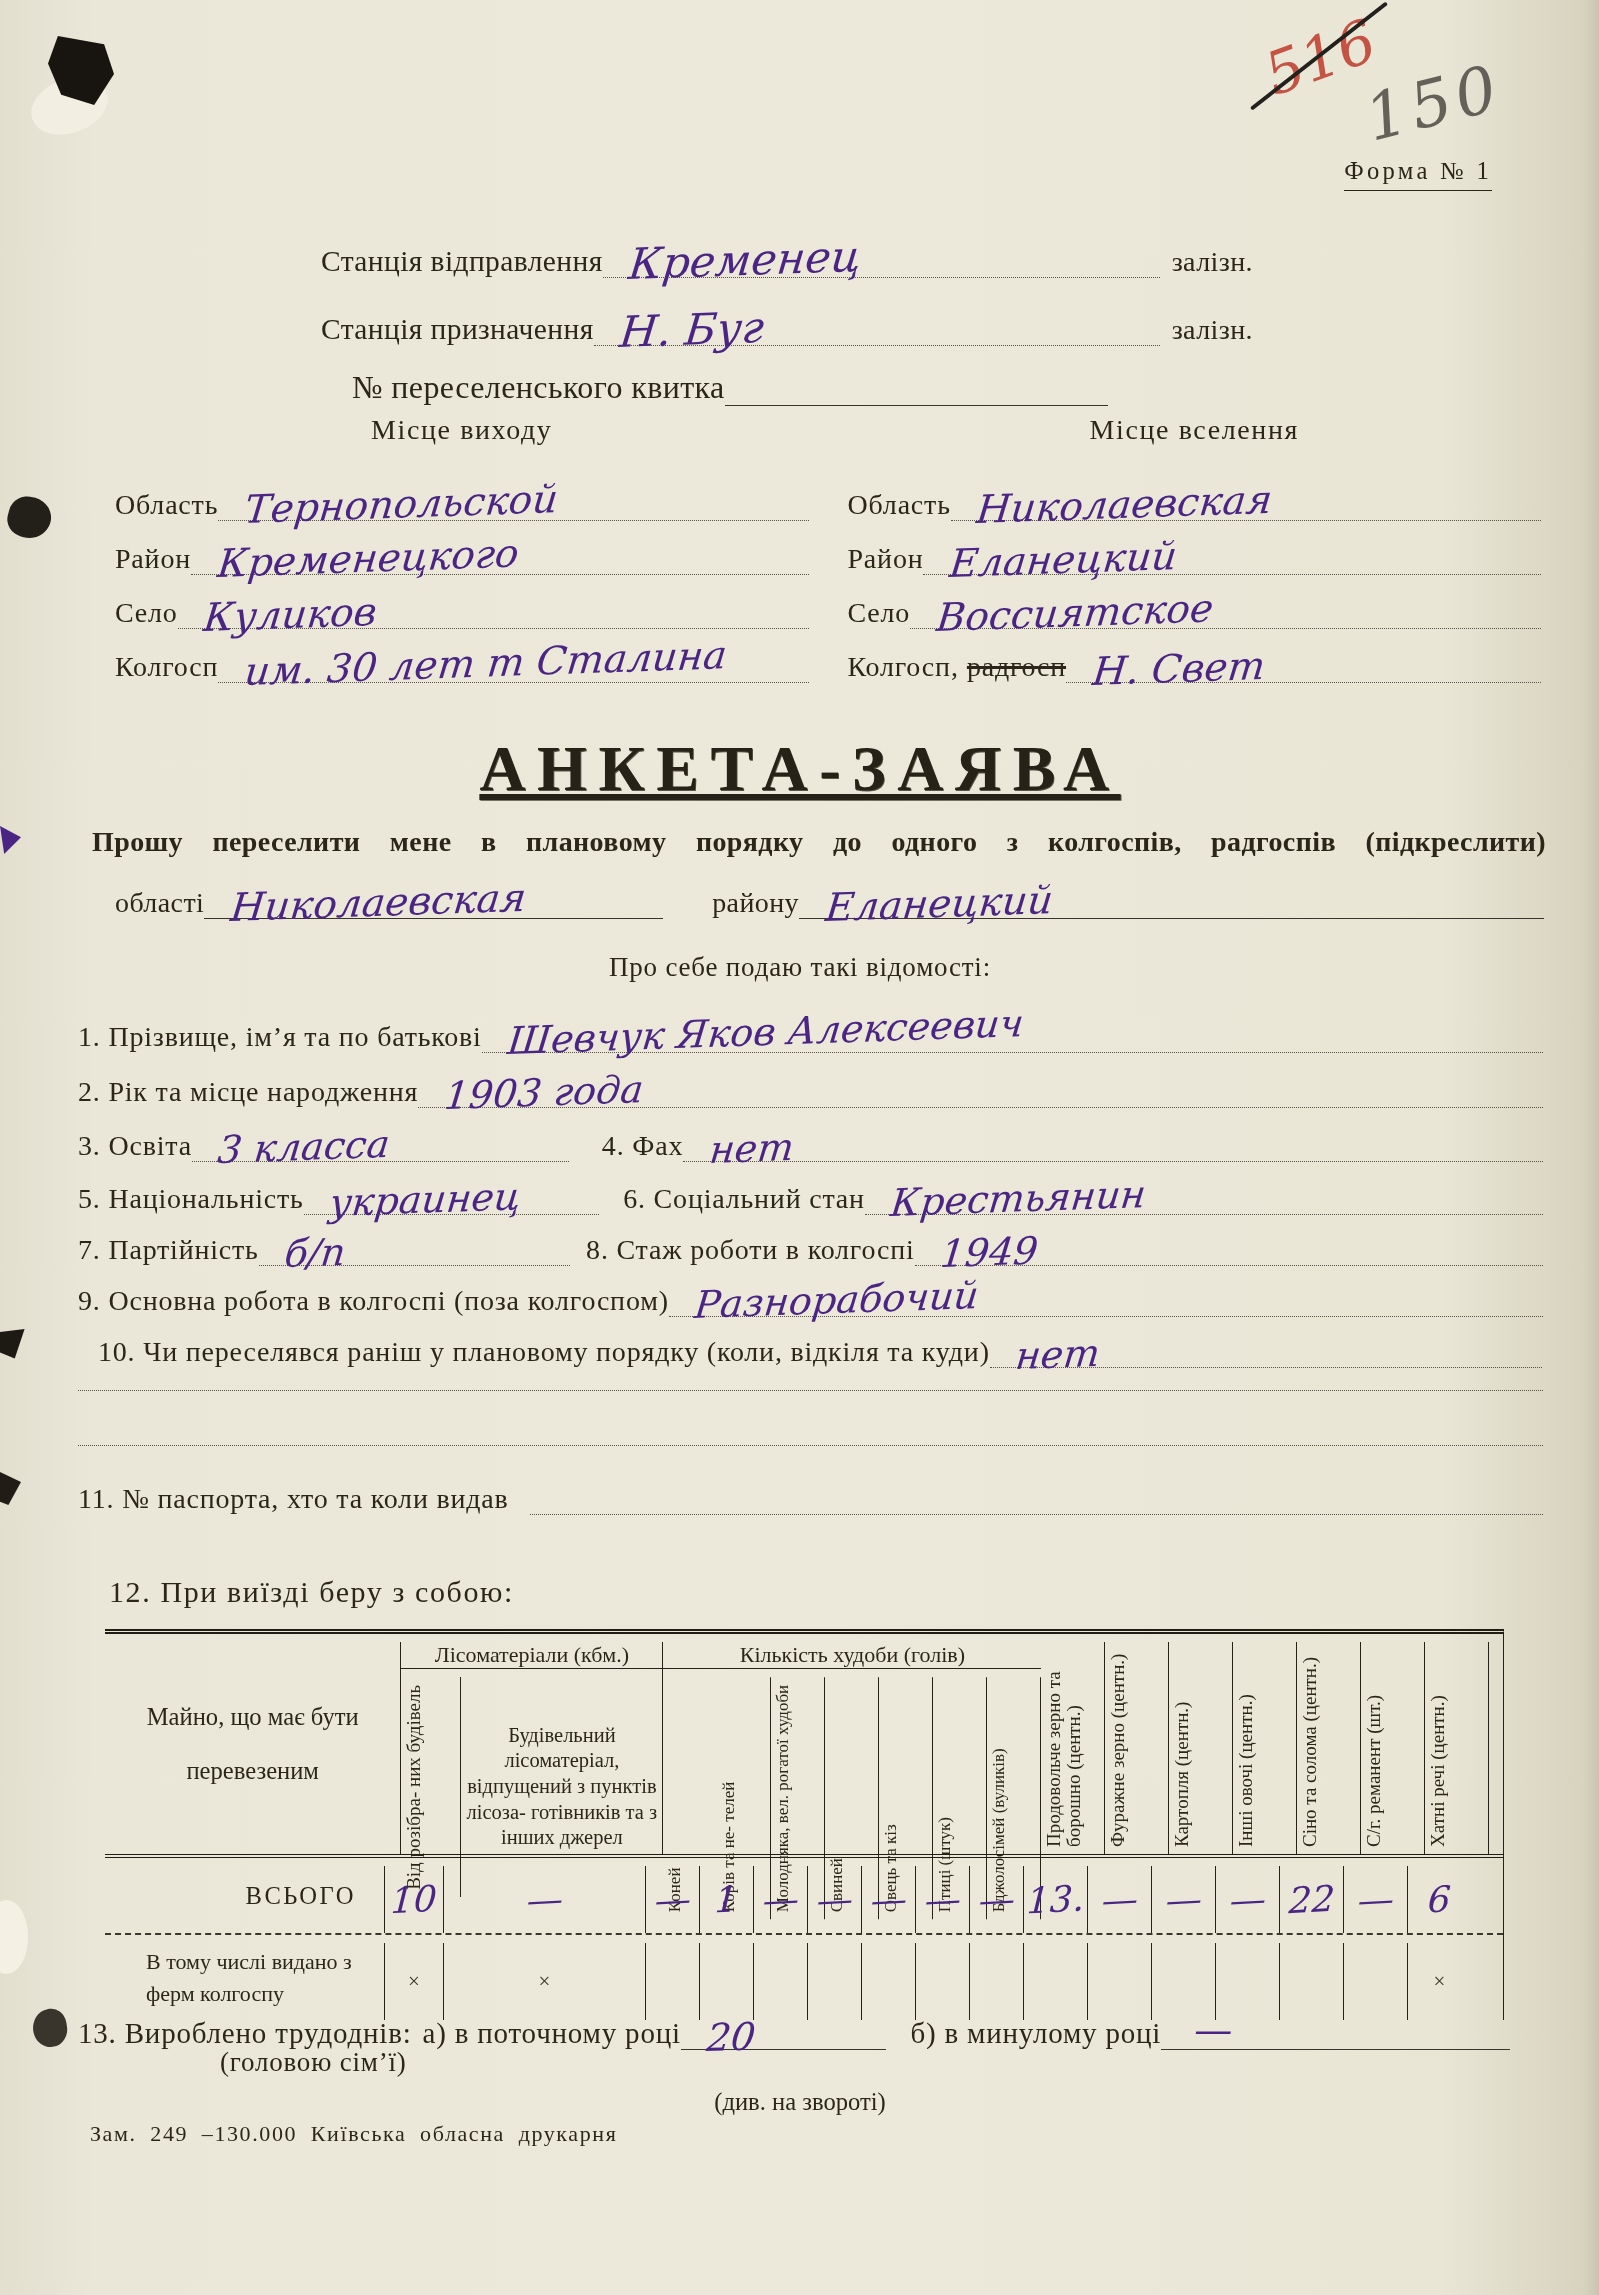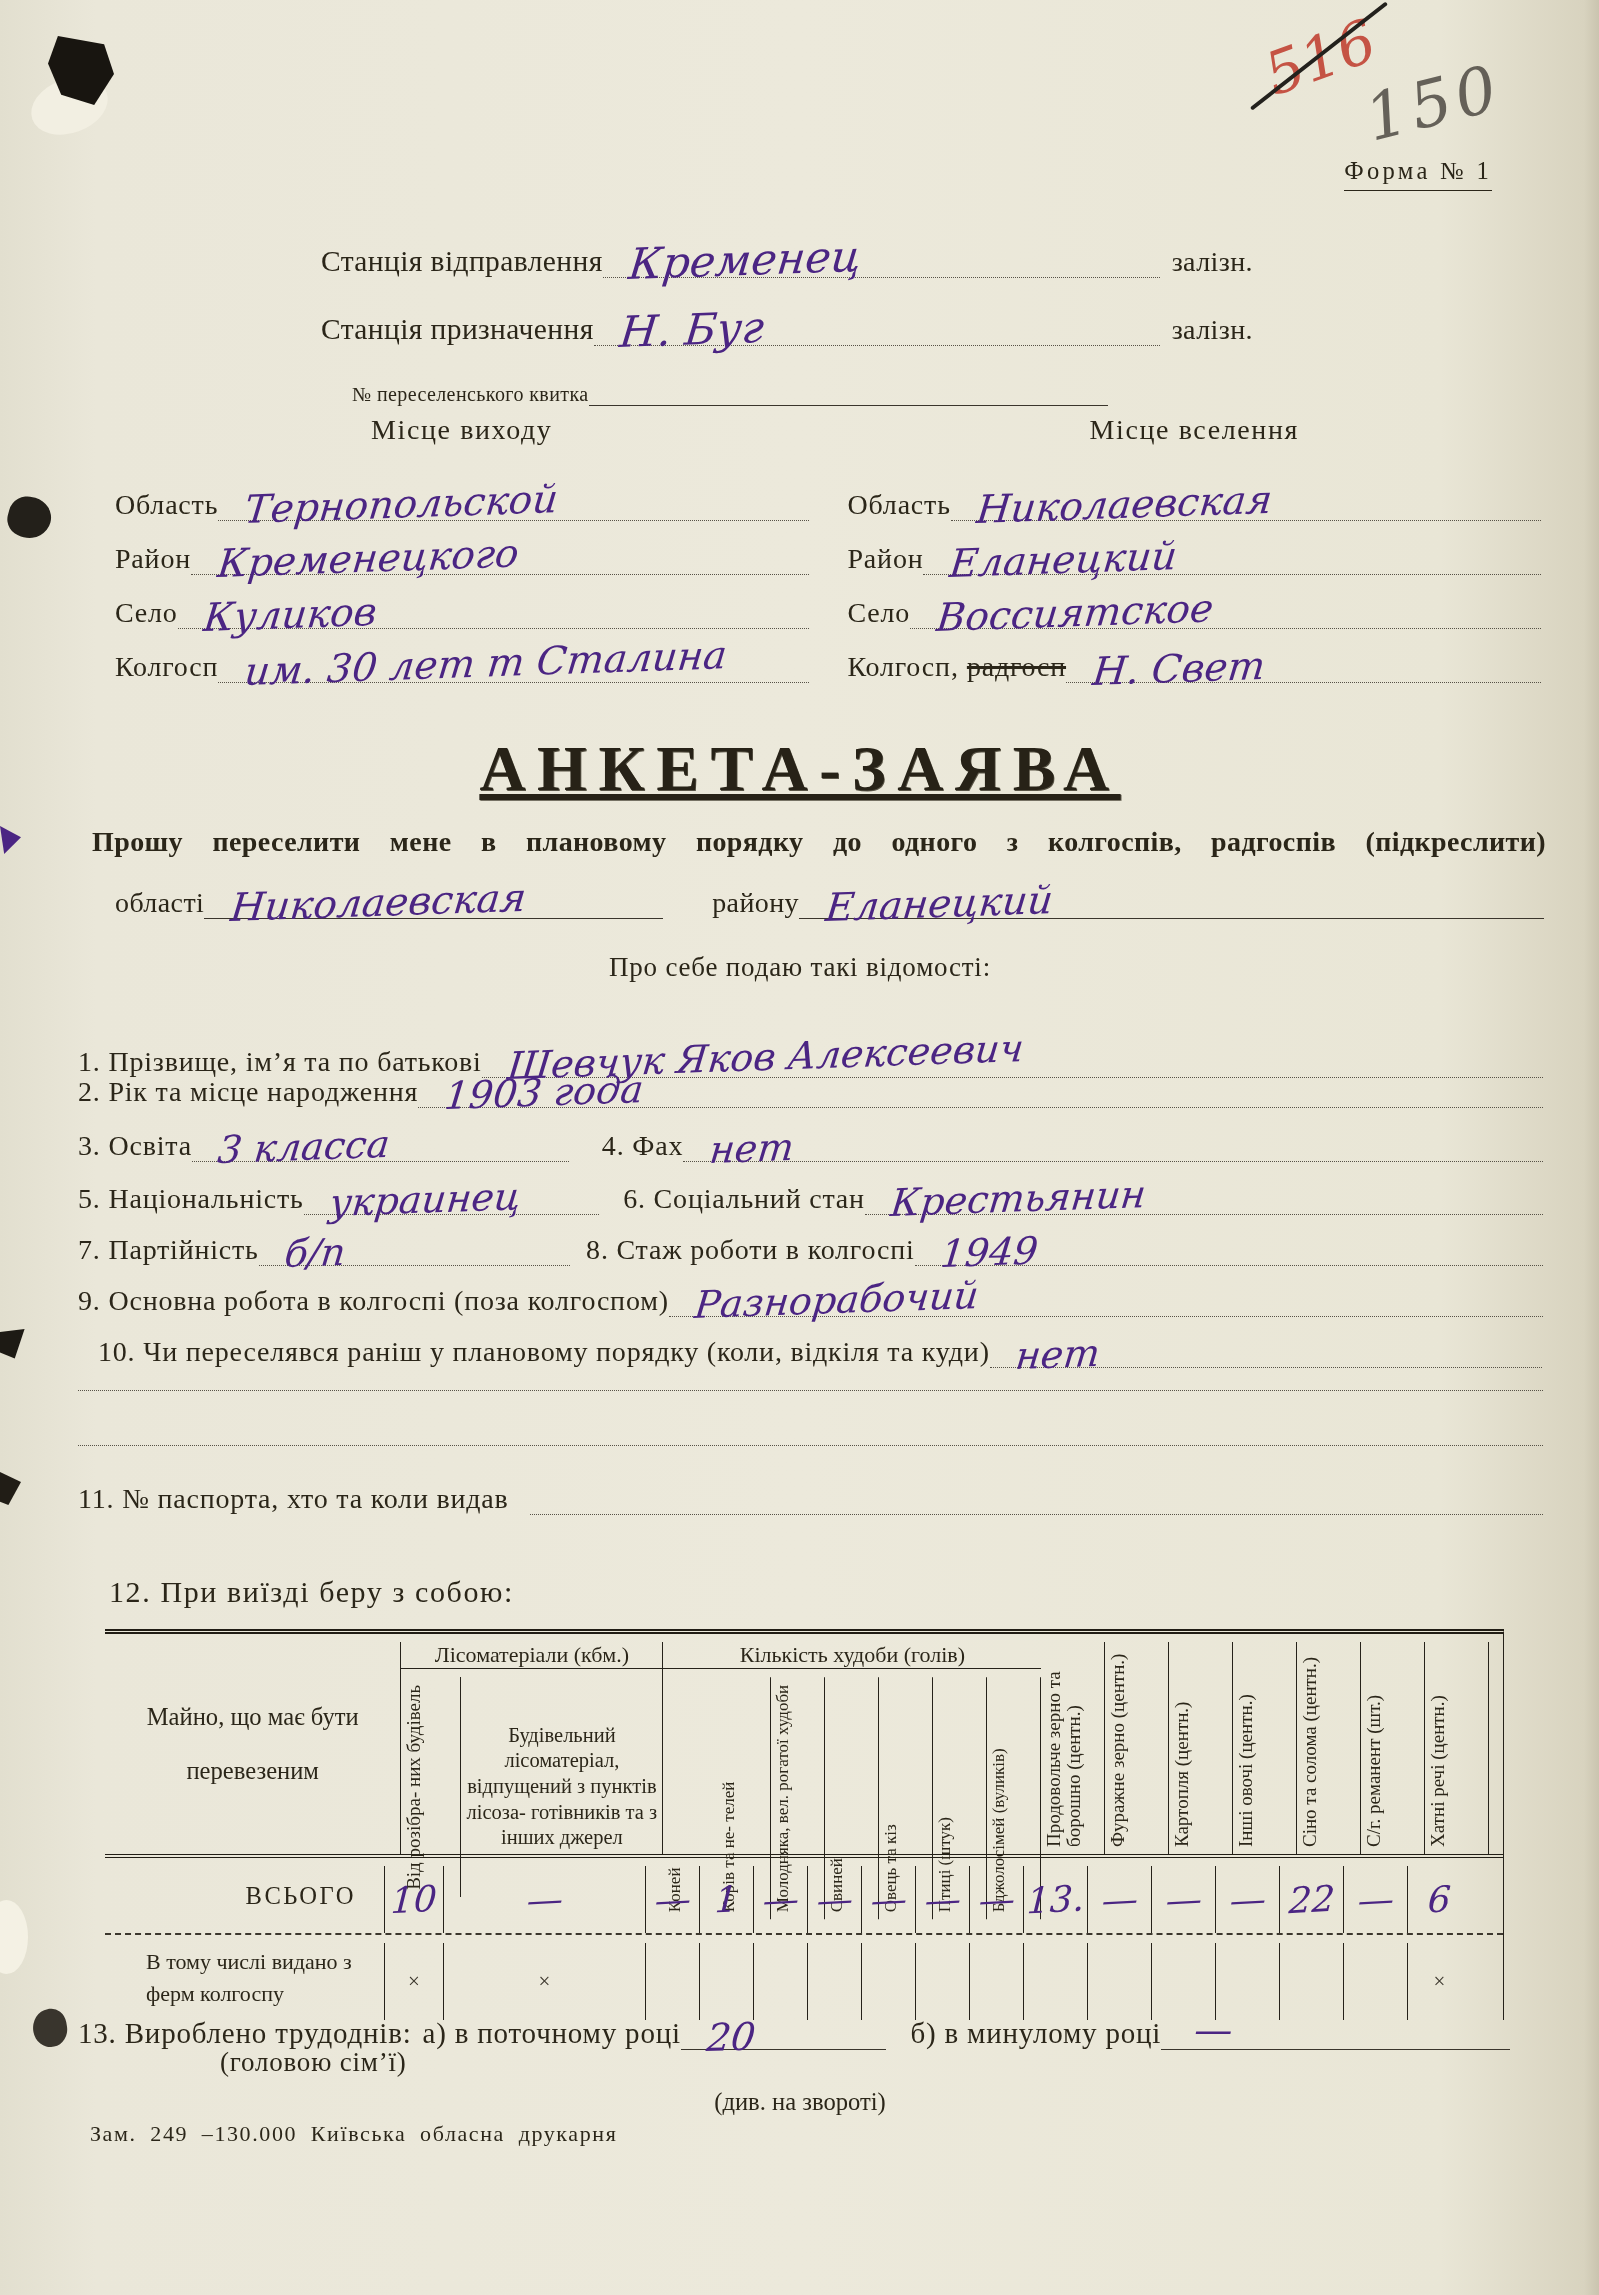--- a/index.html
+++ b/index.html
@@ -20,40 +20,40 @@
      font-size:59px;color:#bf3a2b;transform:rotate(-20deg);opacity:.85;}
   .red-strike{position:absolute;top:54px;right:195px;width:172px;height:4.1px;background:#23211d;
      transform:rotate(-38deg);border-radius:2.5px;}
   .pencil-num{position:absolute;top:66px;right:98px;font-family:"DejaVu Serif",serif;font-style:italic;
      font-size:64px;color:#45403a;transform:rotate(-14deg);opacity:.8;letter-spacing:4.9px;}
   .form-label{position:absolute;top:157px;right:108px;font-size:24.6px;letter-spacing:3.3px;
      border-bottom:1.6px solid #2b2619;padding-bottom:4.9px;}
   
   #station1{top:232px;left:321px;right:347px;font-size:29.5px;height:46px;}
   #station2{top:295px;left:321px;right:347px;font-size:29.5px;height:51px;}
-  #ticket{top:365px;left:352px;right:492px;font-size:20px;height:41px;}
+  #ticket{top:365px;left:352px;right:492px;font-size:32px;height:41px;}
   .rail{margin-left:11.5px;white-space:nowrap;font-size:28px;}
   .hw-station{font-size:43px;}
   
   #places{top:414px;left:115px;right:59px;position:absolute;display:flex;gap:39px;}
   .place-col{flex:1;}
   .place-head{text-align:center;font-size:28px;letter-spacing:1.6px;margin-bottom:21px;}
   .place-row{display:flex;align-items:flex-end;font-size:28px;height:54px;}
   .hw-place{font-size:39px;}
   .struck{text-decoration:line-through;text-decoration-thickness:2.5px;margin-left:8.2px;}
   
   #doc-title{position:absolute;top:732px;left:0;width:100%;text-align:center;font-size:64px;
      font-weight:bold;letter-spacing:11.5px;color:#272217;text-shadow:0.8px 0.8px 0 #5a5547;text-decoration:underline;}
   #request{position:absolute;top:826px;left:92px;right:54px;font-size:28px;font-weight:bold;
      letter-spacing:0.4px;word-spacing:3.3px;text-align:justify;text-align-last:justify;}
   #oblast-row{top:867px;left:115px;right:56px;font-size:28px;height:52px;}
   #info-head{position:absolute;top:952px;left:0;width:100%;text-align:center;font-size:27px;letter-spacing:0.8px;}
   
   .q{font-size:28px;}
-  #q1{top:1026px;left:78px;right:57px;height:52px;}
+  #q1{top:1001px;left:78px;right:57px;height:52px;}
   #q2{top:1057px;left:78px;right:57px;height:51px;}
   #q34{top:1111px;left:78px;right:57px;height:51px;}
   #q56{top:1164px;left:78px;right:57px;height:51px;}
   #q78{top:1215px;left:78px;right:57px;height:51px;}
   #q9{top:1266px;left:78px;right:57px;height:51px;}
   #q10{top:1317px;left:78px;right:58px;height:51px;margin-left:20px;}
   #blank1{top:1360px;left:78px;right:57px;height:31px;}
   #blank2{top:1415px;left:78px;right:57px;height:31px;}
   #q11{top:1477px;left:78px;right:57px;height:38px;}
   #q12head{position:absolute;top:1575px;left:109px;font-size:30px;letter-spacing:1.6px;}

